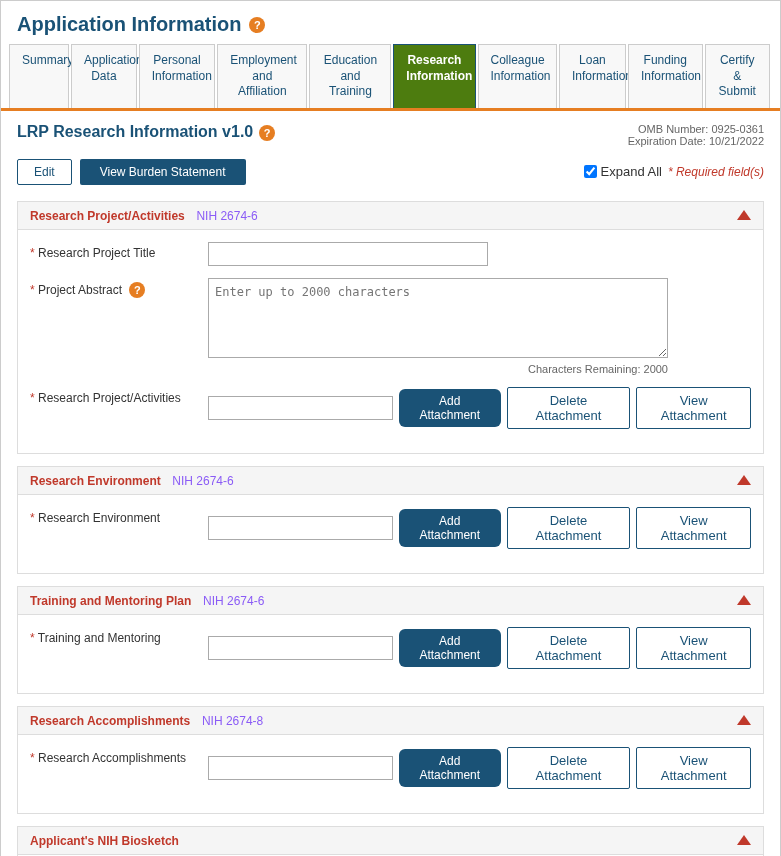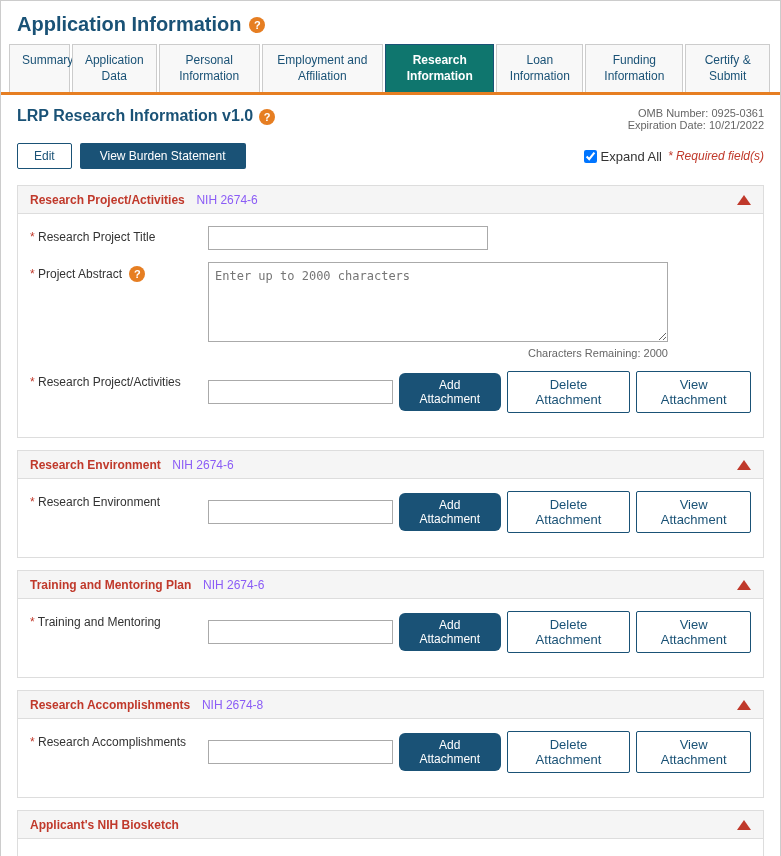--- a/index.html
+++ b/index.html
@@ -7,21 +7,21 @@
     .page-wrapper { background: #fff; width: 781px; min-height: 856px; margin: 0 auto; border: 1px solid #ccc; }
     
     
     .page-header { padding: 12px 16px 8px; }
     .page-title { font-size: 20px; color: #1a5276; font-weight: bold; display: flex; align-items: center; gap: 8px; }
     .help-icon { width: 16px; height: 16px; background: #e67e22; border-radius: 50%; display: inline-flex; align-items: center; justify-content: center; color: white; font-size: 11px; font-weight: bold; cursor: pointer; flex-shrink: 0; }
     
     
     .nav-tabs { display: flex; border-bottom: 3px solid #e67e22; padding: 0 8px; background: #fff; }
     .nav-tab { padding: 8px 12px; font-size: 12px; text-align: center; cursor: pointer; color: #1a5276; border: 1px solid #ccc; border-bottom: none; background: #f8f8f8; margin-right: 2px; min-width: 60px; line-height: 1.3; }
-    .nav-tab.active { background: #0f766e; color: white; border-color: #1a5276; font-weight: bold; }
+    .nav-tab.active { background: #4d7c0f; color: white; border-color: #1a5276; font-weight: bold; }
     
     
     .content-area { padding: 12px 16px; }
     
     
     .form-header { display: flex; justify-content: space-between; align-items: flex-start; margin-bottom: 12px; }
     .form-title { font-size: 16px; color: #1a5276; font-weight: bold; display: flex; align-items: flex-end; gap: 6px; }
     .form-meta { text-align: right; font-size: 11px; color: #666; }
     
     
@@ -73,21 +73,23 @@
       <span>Application Information</span>
       <span class="help-icon">?</span>
     </div>
   </div>
 
   <div class="nav-tabs">
     <div class="nav-tab">Summary</div>
     <div class="nav-tab">Application Data</div>
     <div class="nav-tab">Personal Information</div>
     <div class="nav-tab">Employment and Affiliation</div>
+    <div class="nav-tab">Education and Training</div>
     <div class="nav-tab active">Research Information</div>
+    <div class="nav-tab">Colleague Information</div>
     <div class="nav-tab">Loan Information</div>
     <div class="nav-tab">Funding Information</div>
     <div class="nav-tab">Certify &amp; Submit</div>
   </div>
 
   <div class="content-area">
 
     <div class="form-header">
       <div class="form-title">
         <span>LRP Research Information v1.0</span>

